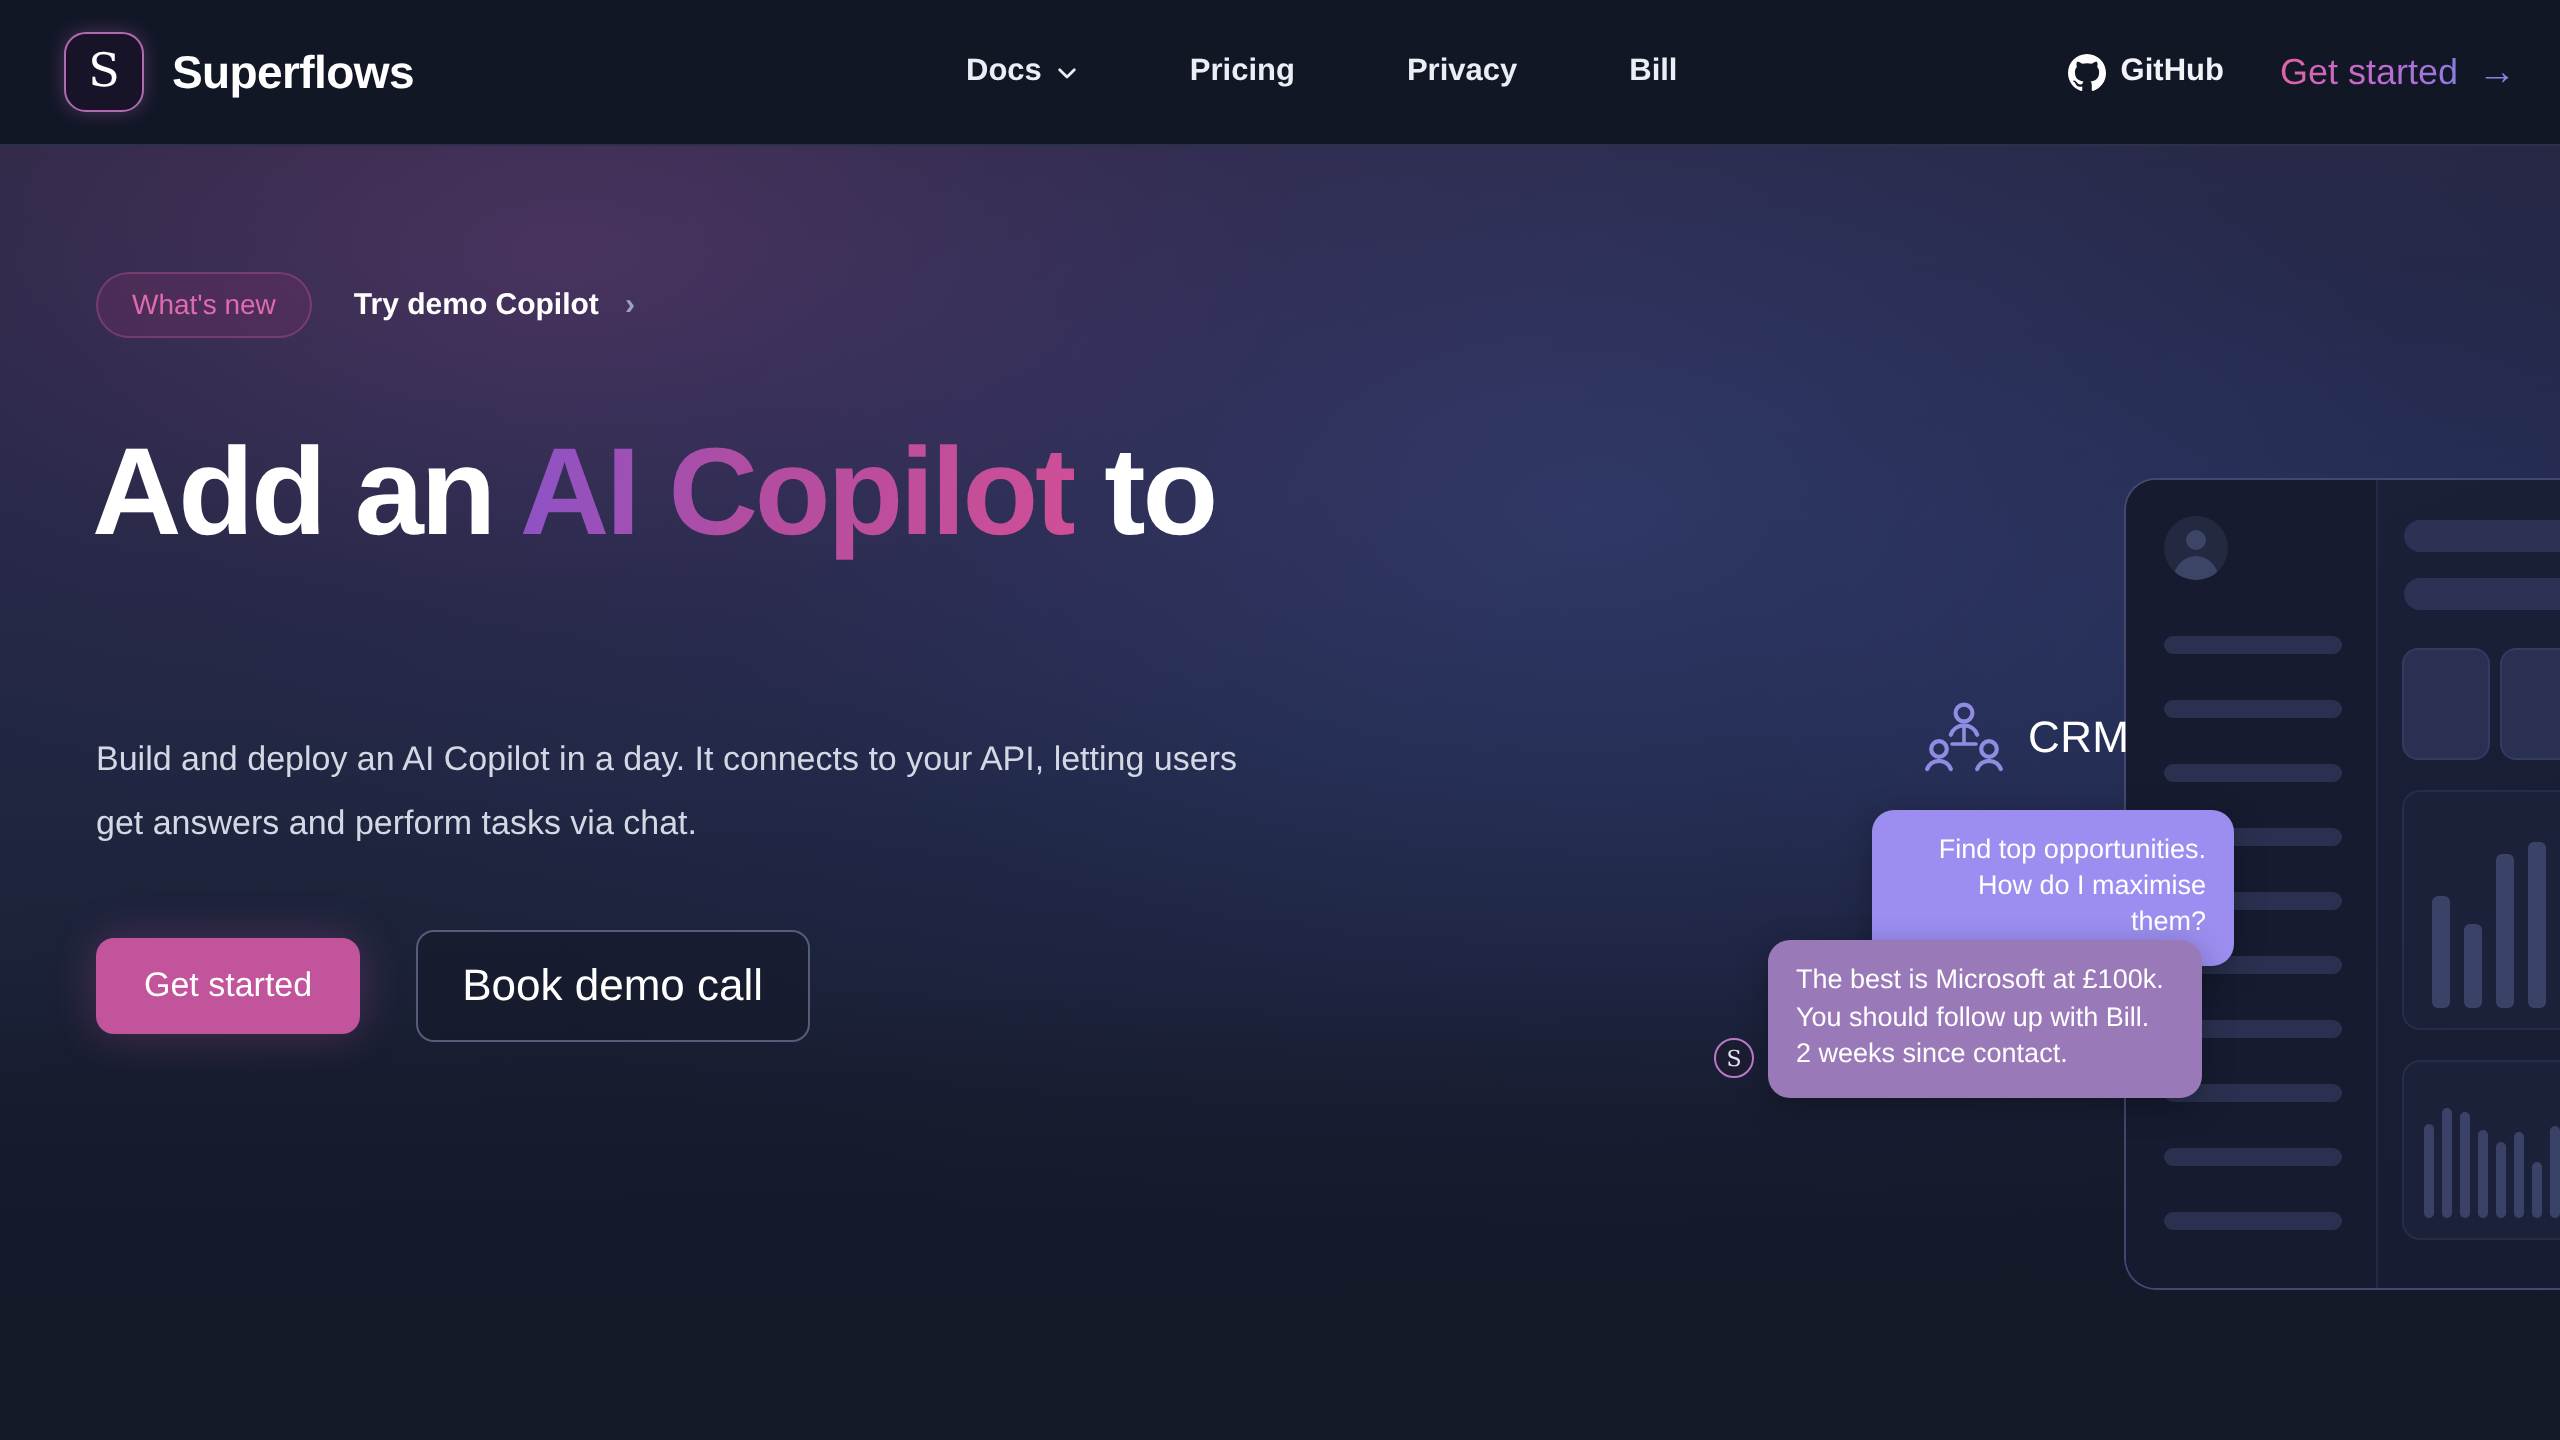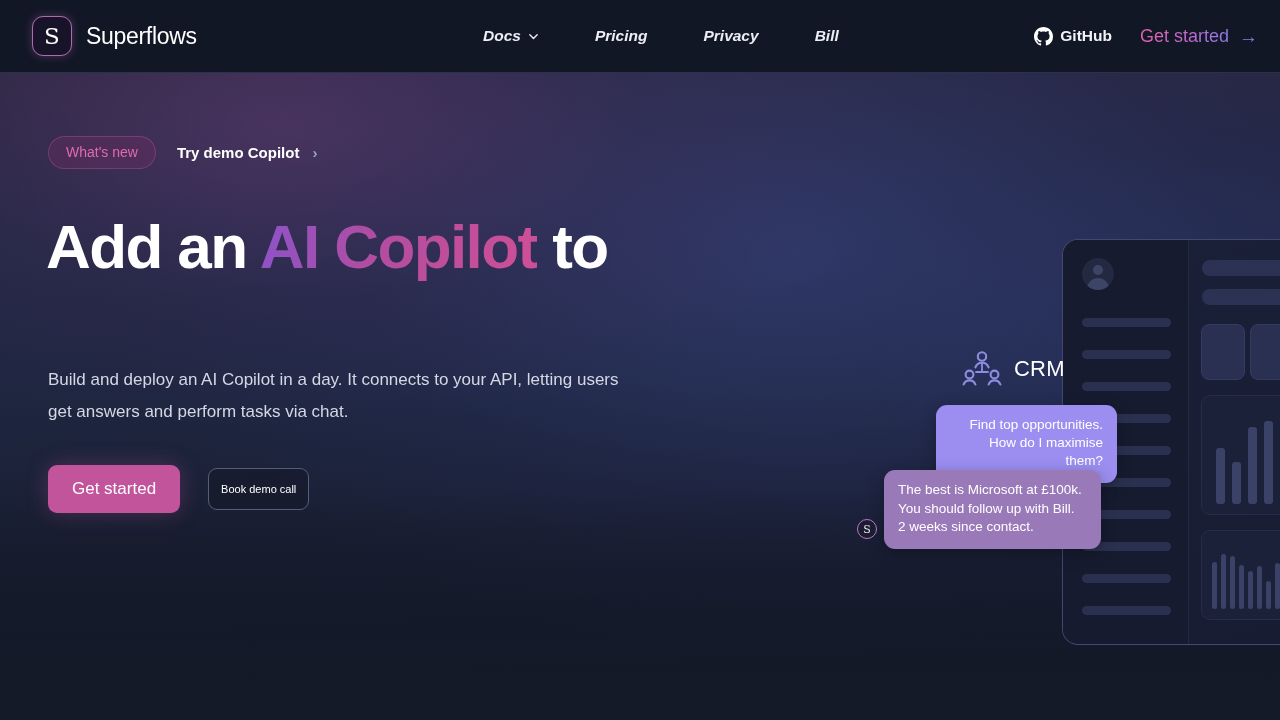--- a/index.html
+++ b/index.html
@@ -49,21 +49,21 @@
     display: flex;
     align-items: center;
     justify-content: center;
     font-family: "DejaVu Serif", serif;
     font-size: 23px;
     color: #ffffff;
     box-shadow: 0 0 9px rgba(186,100,186,.35);
   }
   .brand-name {
     font-size: 23px;
-    font-weight: normal;
+    font-weight: bold;
     color: #ffffff;
     letter-spacing: -0.3px;
   }
 
   .nav-links {
     position: absolute;
     left: 455px;
     display: flex;
     align-items: center;
     gap: 0px;
@@ -71,21 +71,20 @@
   .nav-link {
     display: flex;
     align-items: center;
     gap: 7px;
     color: #eceef5;
     font-size: 15.5px;
     font-weight: bold;
     padding: 8px 28px;
     cursor: pointer;
     white-space: nowrap;
-    font-style: italic;
   }
   .chev {
     width: 11px; height: 11px;
     display: inline-block;
   }
   .chev svg { display: block; }
 
   .nav-right {
     position: absolute;
     right: 22px;
@@ -213,26 +212,26 @@
     border-radius: 9px;
     background: #c2549c;
     border: none;
     color: #ffffff;
     font-size: 17px;
     font-family: "Liberation Sans", sans-serif;
     cursor: pointer;
     box-shadow: 0 0 22px rgba(194,84,156,.30);
   }
   .btn-ghost {
-    padding: 14px 12px;
+    padding: 14px 22px;
     border-radius: 9px;
     background: rgba(20,24,40,.55);
     border: 1.4px solid #565d78;
     color: #ffffff;
-    font-size: 11px;
+    font-size: 22px;
     font-family: "Liberation Sans", sans-serif;
     cursor: pointer;
   }
 
   
   .mock-wrap {
     position: absolute;
     left: 1062px; top: 239px;
     width: 300px; height: 406px;
     z-index: 10;

